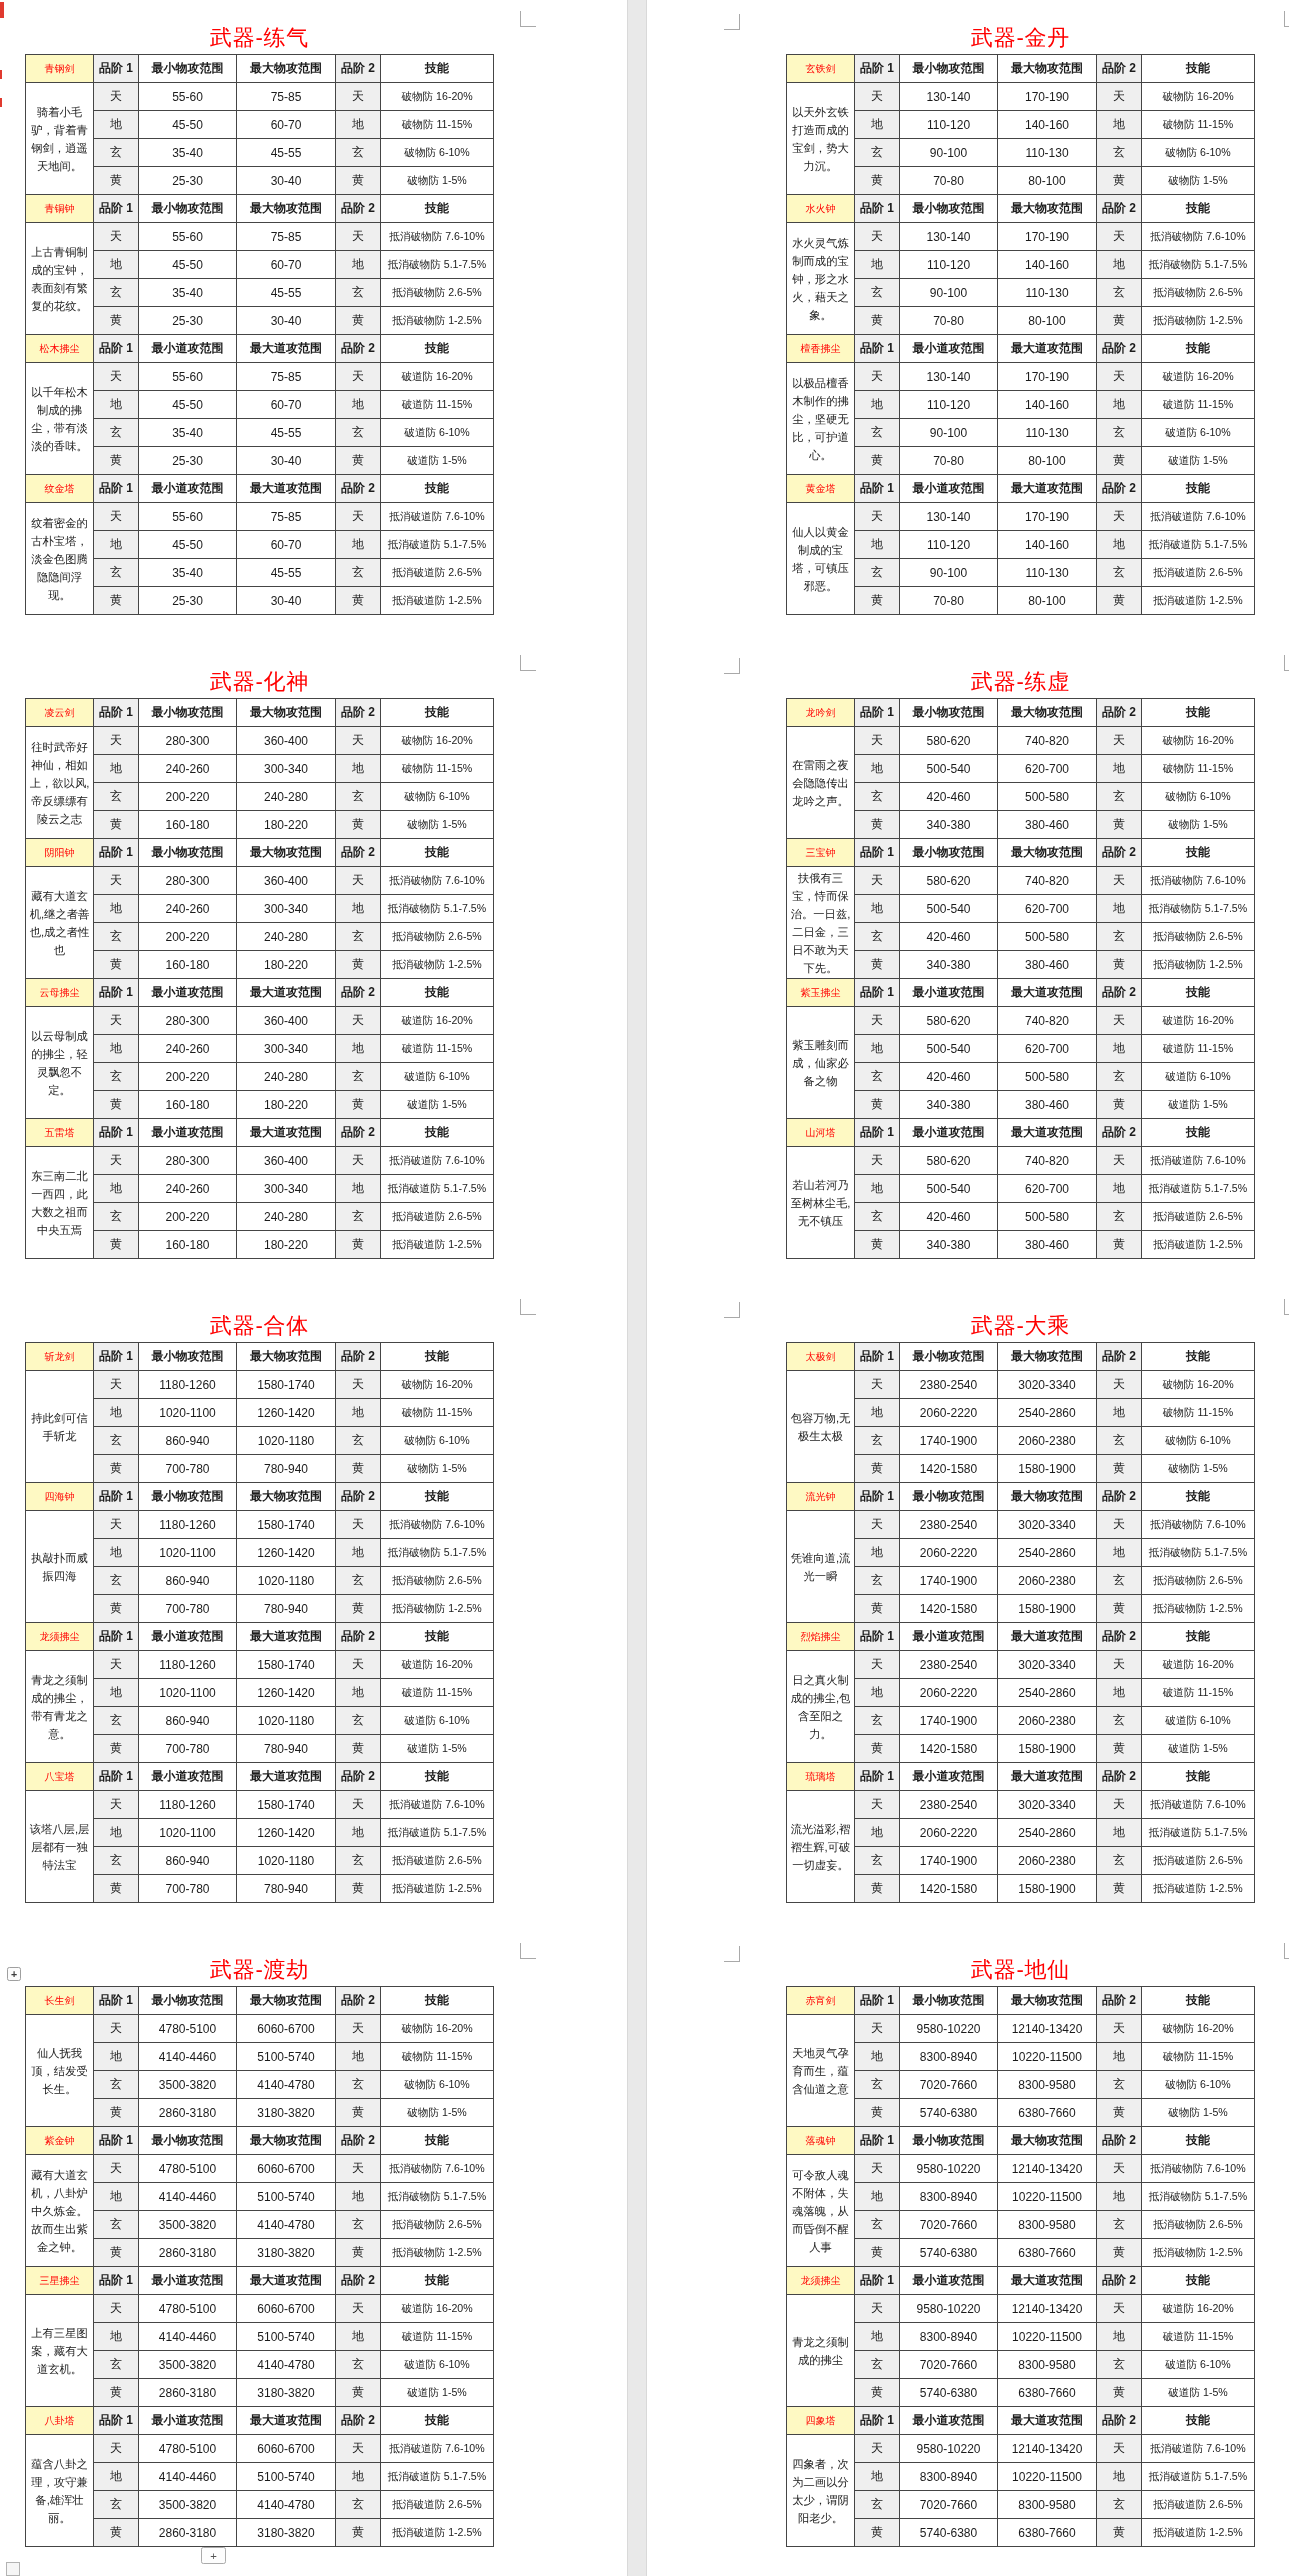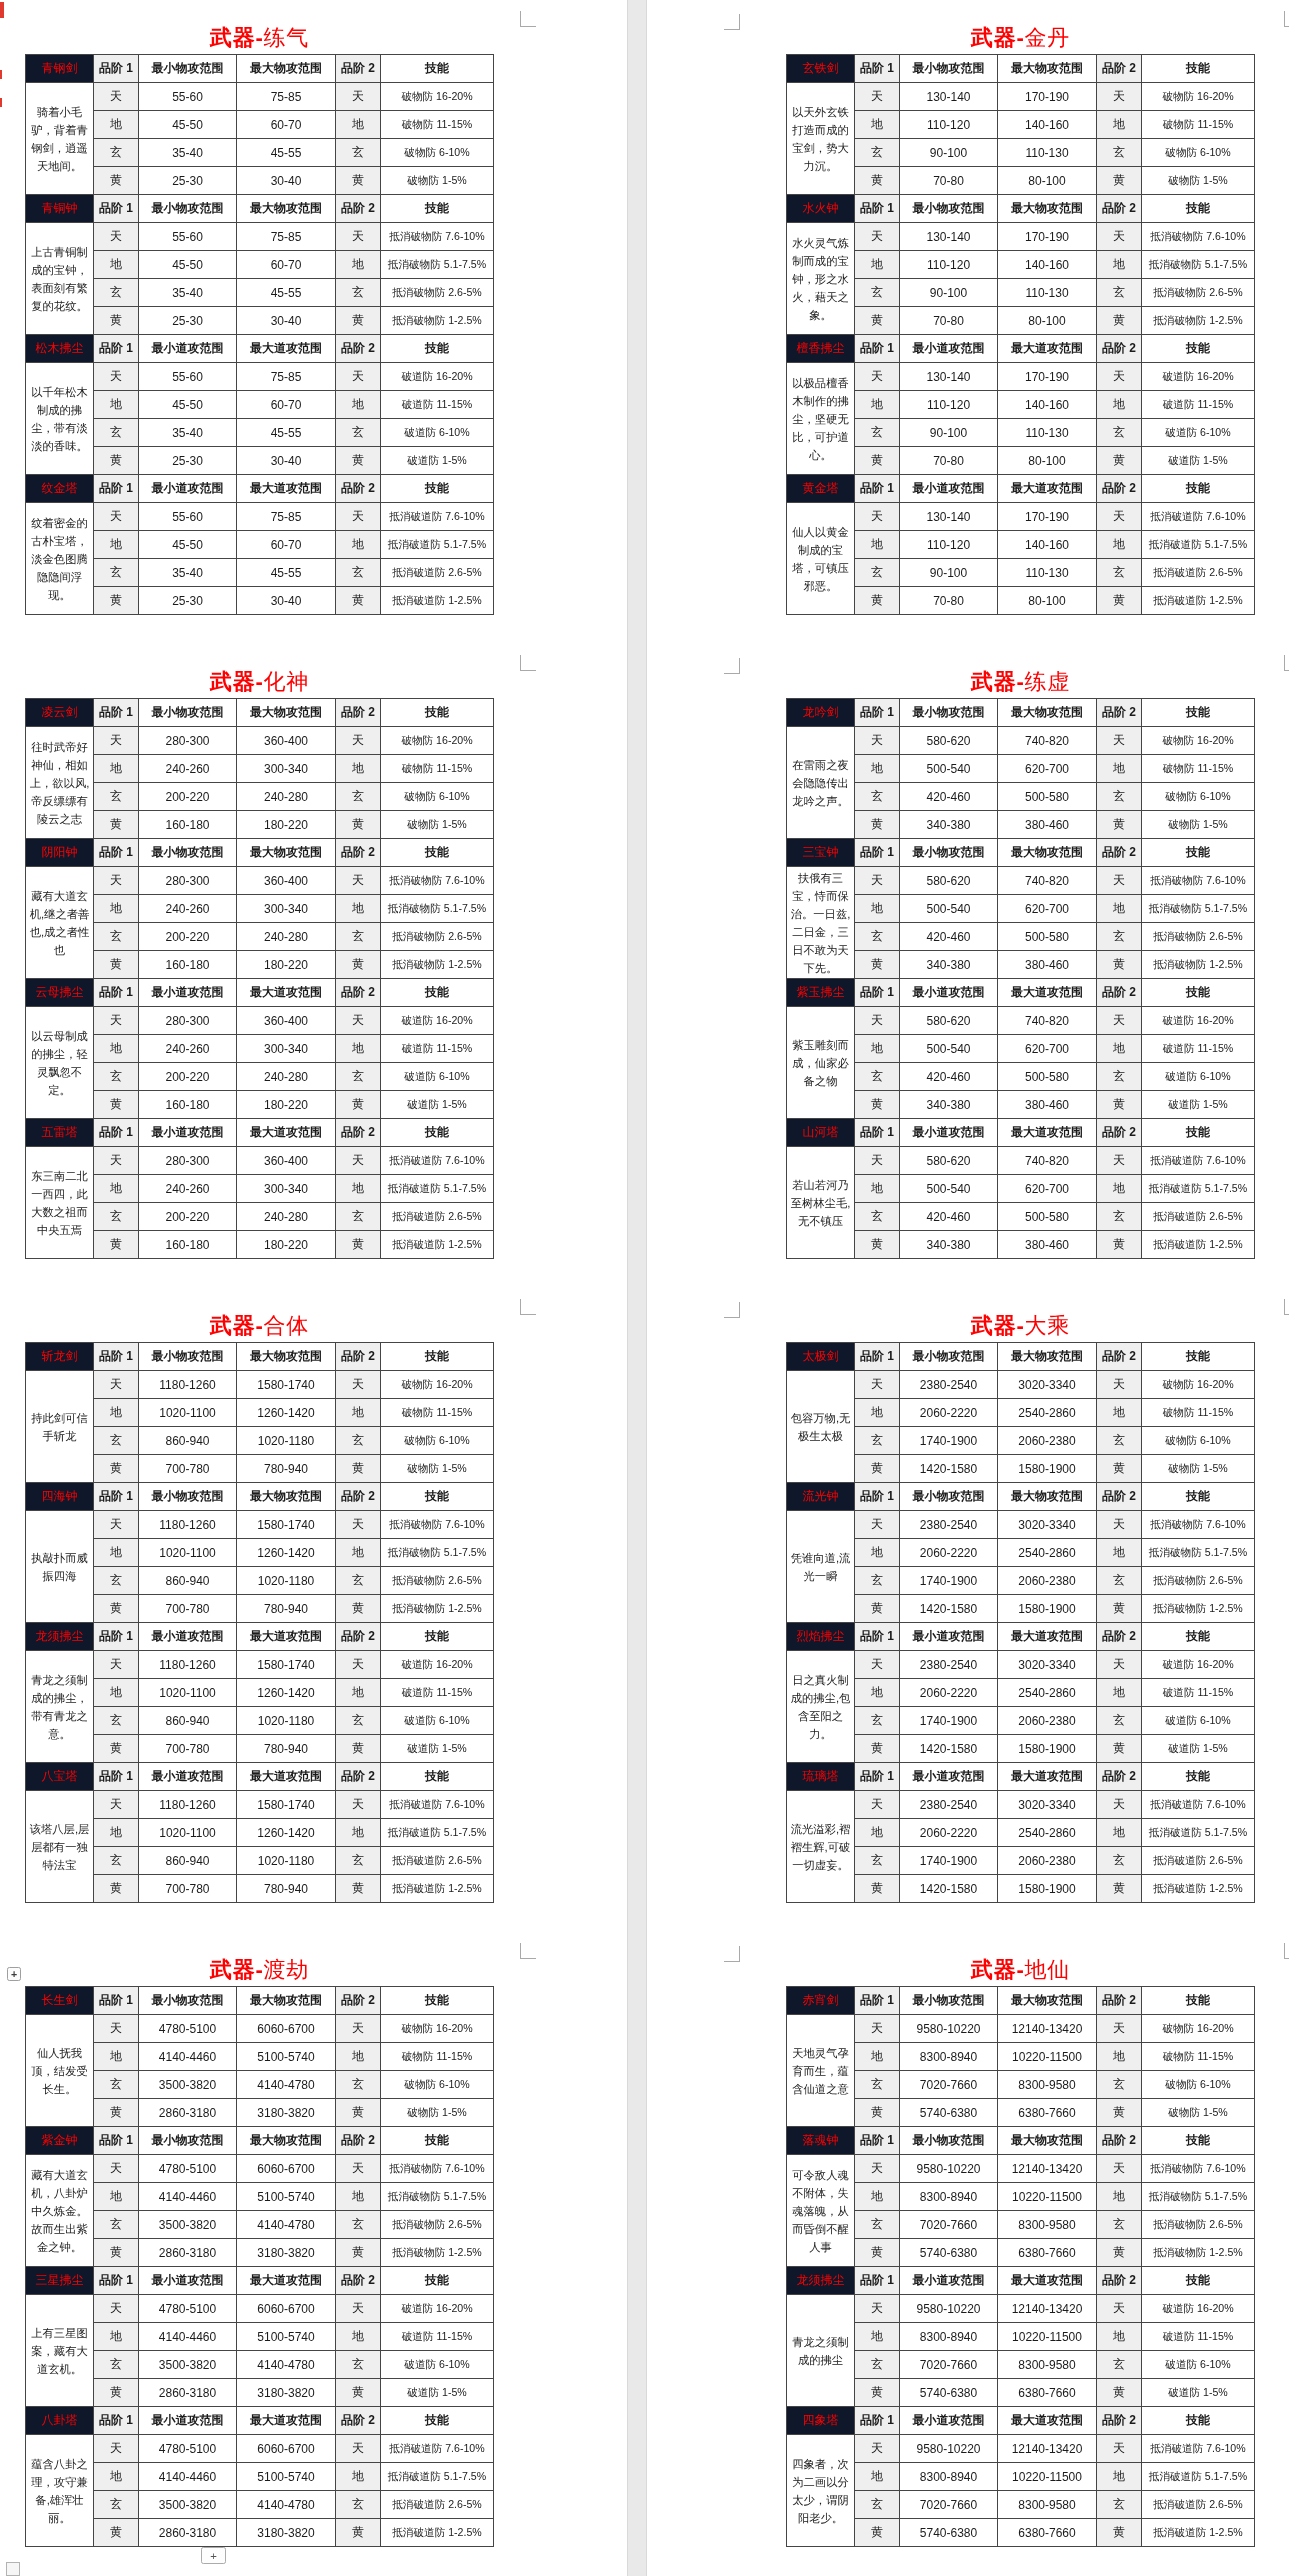--- a/index.html
+++ b/index.html
@@ -16,28 +16,28 @@
   .red-mark{position:absolute;left:0;background:#e03a2f;}
   
   .corner{position:absolute;width:15px;height:15px;}
   .corner.tr{border-left:0.8px solid #a9a9a9;border-bottom:0.8px solid #a9a9a9;}
   .corner.tl{border-right:0.8px solid #a9a9a9;border-bottom:0.8px solid #a9a9a9;}
   .corner.cut{width:5.3px;border-left:0.8px solid #a9a9a9;border-bottom:0.8px solid #a9a9a9;}
   
   .section{position:absolute;width:469px;}
   .sec-title{position:absolute;top:23px;left:0;width:469px;text-align:center;
     font-size:22px;color:#ff0000;letter-spacing:0.8px;white-space:nowrap;}
-  .sec-title b{font-weight:700;}
+  .sec-title b{font-weight:400;}
   .sec-title span{font-weight:400;}
   table.wtable{position:absolute;top:54px;left:0;border-collapse:collapse;
     table-layout:fixed;width:469px;}
   table.wtable td{border:1.1px solid #454545;text-align:center;vertical-align:middle;
     padding:0 1.5px;overflow:hidden;}
   tr.wrow{height:28px;}
-  td.wname{color:#ff0000;font-size:12px;background:#0f172a;}
+  td.wname{color:#ff0000;font-size:10px;background:#fef9c3;}
   td.ghead{background:#efefef;font-weight:700;font-size:12px;}
   td.chead{font-weight:700;font-size:12px;background:#fff;}
   td.grade{background:#efefef;font-size:12px;}
   td.val{font-size:12px;background:#fff;}
   td.skill{font-size:10.6px;background:#fff;white-space:nowrap;}
   td.desc{font-size:11.3px;line-height:18px;background:#fff;padding:1.5px 3px;}
   
   .move-handle{position:absolute;left:6.8px;top:1967px;width:14.4px;height:14.4px;
     border:0.8px solid #9f9f9f;border-radius:2.3px;background:#fcfcfc;
     font-size:10.6px;font-weight:700;color:#3c3c3c;text-align:center;line-height:13.6px;

